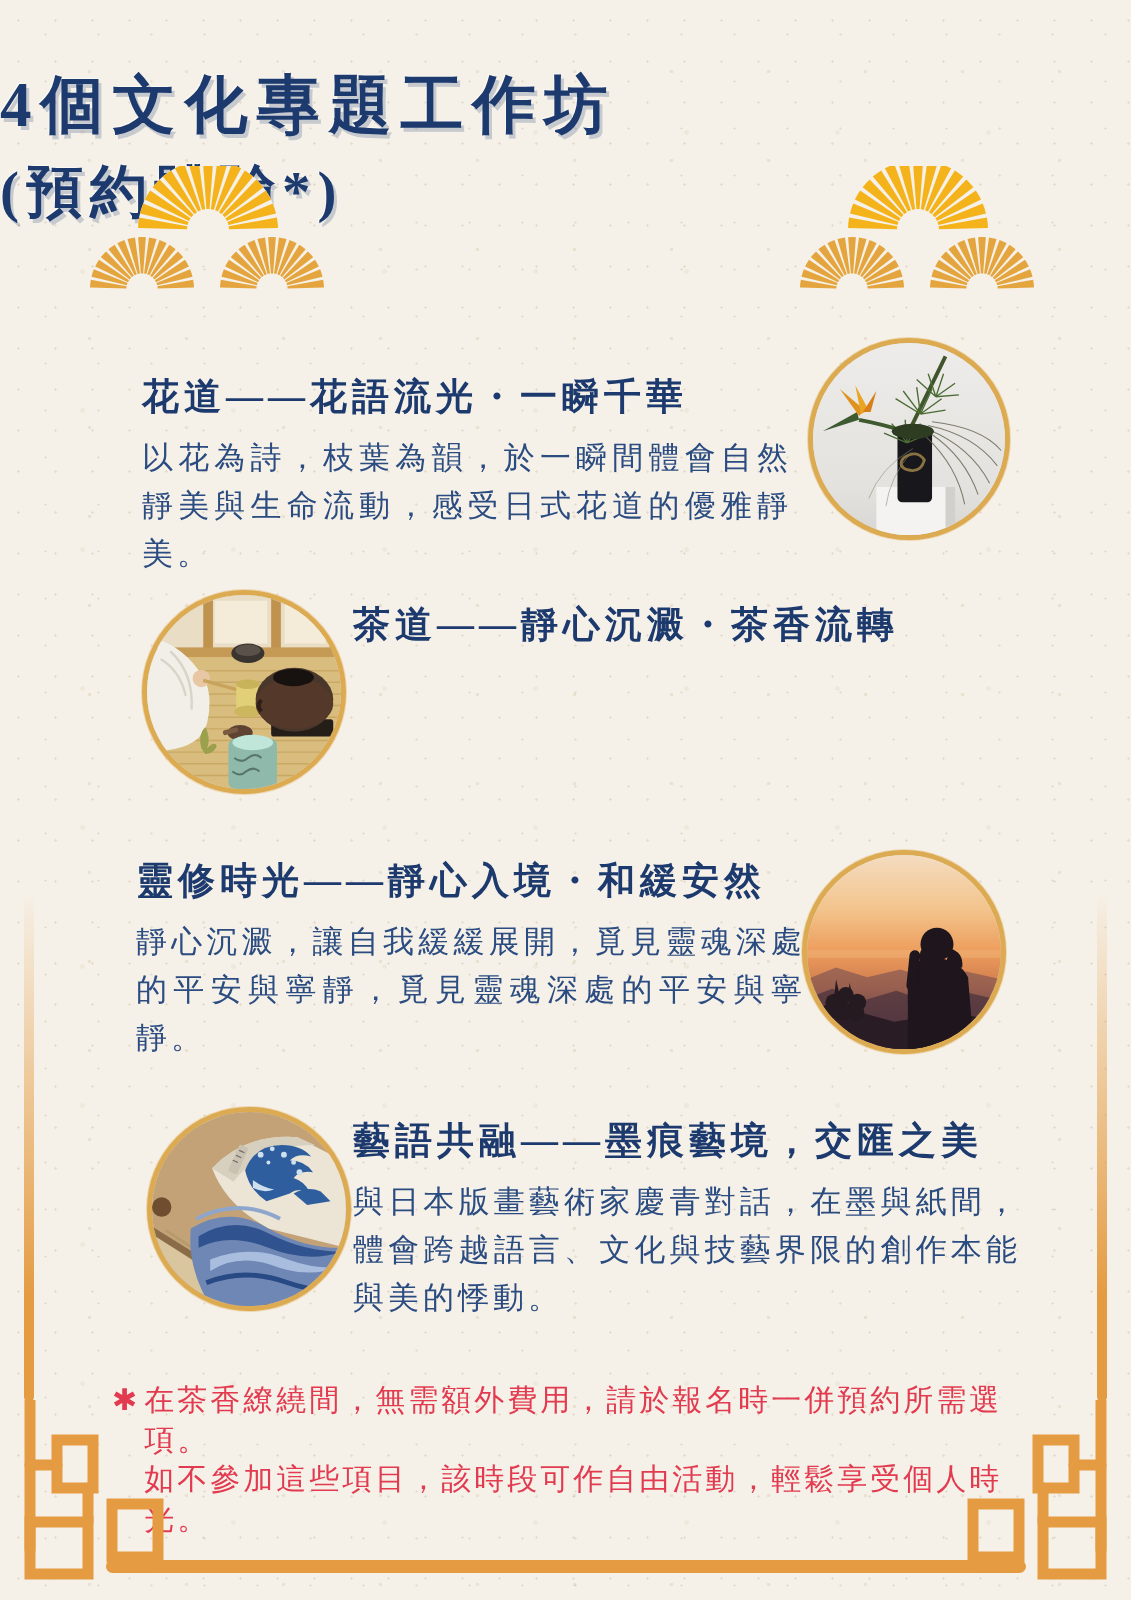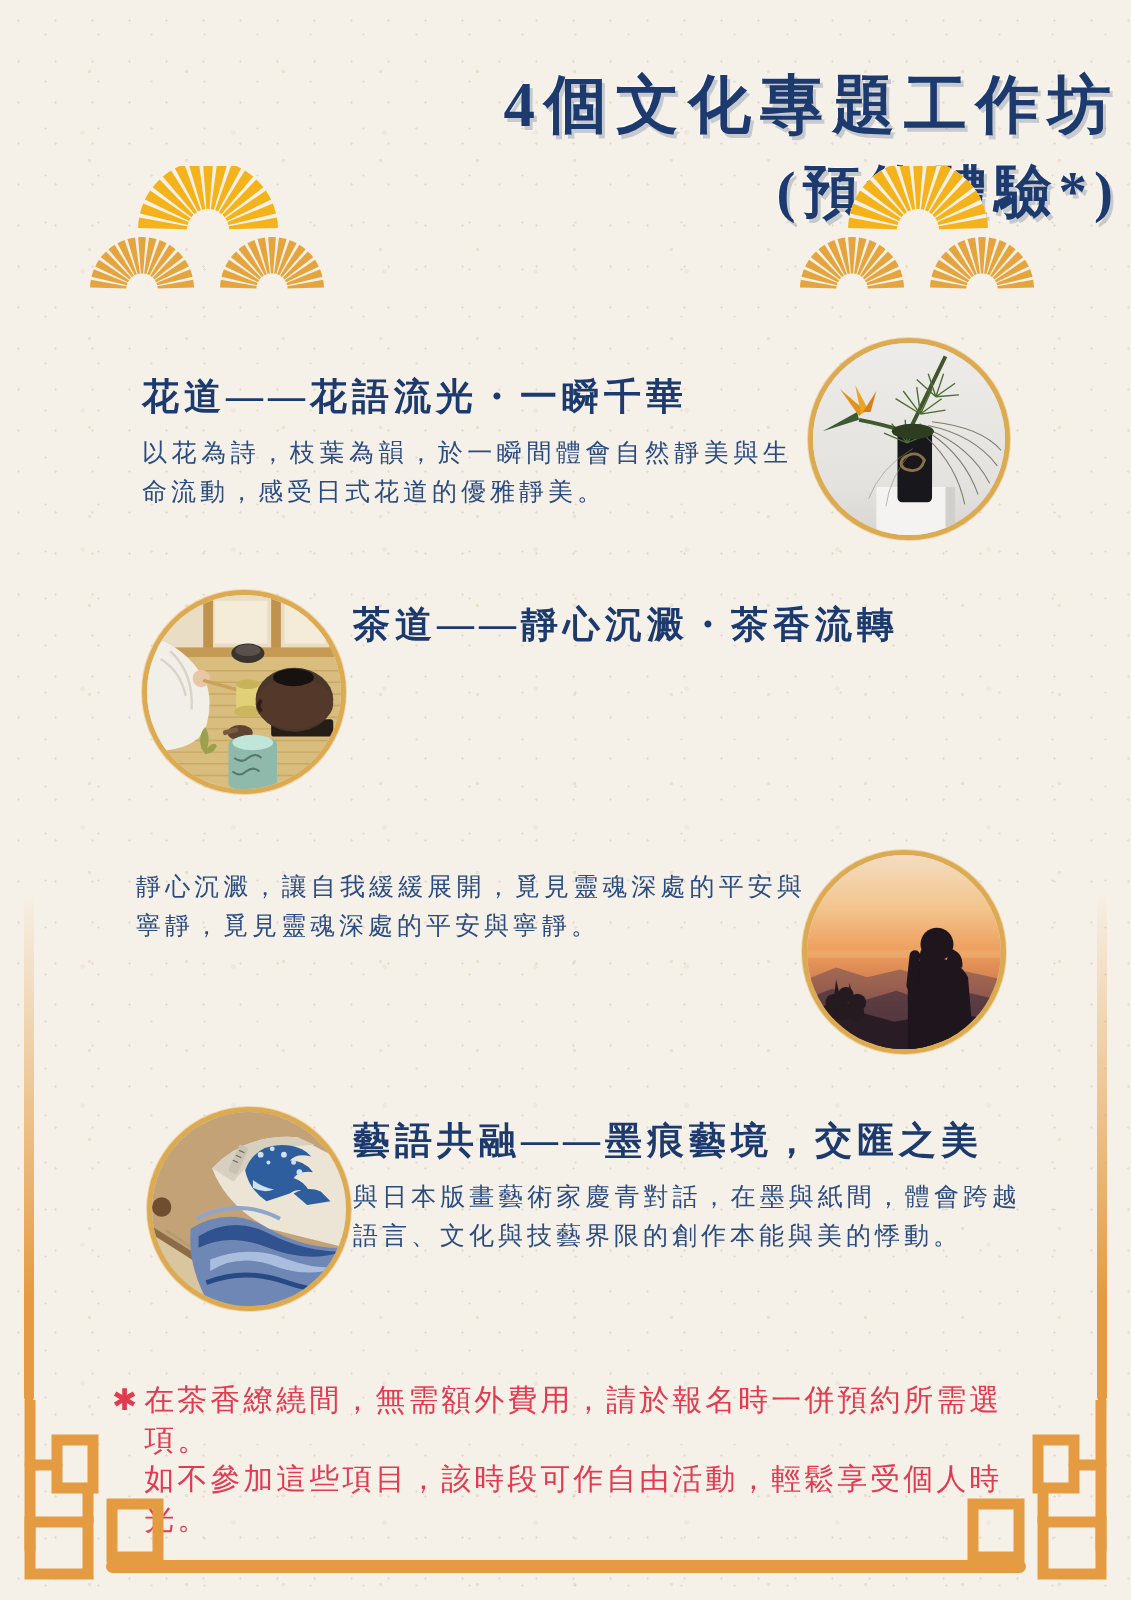--- a/index.html
+++ b/index.html
@@ -21,39 +21,39 @@
     background-image:
       radial-gradient(rgba(190,168,138,.28) 1px, transparent 1.3px),
       radial-gradient(rgba(165,145,120,.20) 1px, transparent 1.5px),
       radial-gradient(rgba(215,195,165,.35) 1.6px, transparent 2.2px),
       radial-gradient(rgba(200,180,150,.15) 2.2px, transparent 3px);
     background-size:37px 41px,53px 47px,97px 89px,151px 139px;
     background-position:0 0,19px 11px,41px 27px,7px 63px;
   }
   .abs{position:absolute;}
   
-  .title-wrap{left:0;right:11px;top:62px;text-align:right;color:var(--navy);}
+  .title-wrap{left:0;right:1px;top:62px;text-align:left;color:var(--navy);}
   .title-line1{
     font-size:63px;font-weight:900;letter-spacing:9px;
     text-shadow:3px 4px 0 rgba(29,58,110,.22), -1px -1px 0 rgba(255,255,255,.5);
   }
   .title-line2{
     font-size:57px;font-weight:900;letter-spacing:7px;margin-top:6px;
     text-shadow:3px 4px 0 rgba(29,58,110,.22), -1px -1px 0 rgba(255,255,255,.5);
   }
   
   .fan-cluster{width:240px;height:125px;}
   .fan-left{left:88px;top:166px;}
   .fan-right{left:798px;top:166px;}
   
   .section-text h2{
     color:var(--navy);font-size:37px;font-weight:bold;letter-spacing:5px;white-space:nowrap;
   }
   .section-text p{
-    color:var(--body-navy);font-size:25px;letter-spacing:4px;line-height:1.55;margin-top:12px;
+    color:var(--body-navy);font-size:31px;letter-spacing:4px;line-height:1.55;margin-top:12px;
     text-align:justify;
   }
   .photo{
     border-radius:50%;overflow:hidden;border:5px solid var(--ring-gold);
     box-shadow:0 0 0 1px rgba(220,170,80,.35);
     background:#ddd;
   }
   .photo svg{display:block;width:100%;height:100%;}
   .s1-text{left:142px;top:352px;width:650px;margin-top:20px;}
   .s1-photo{left:808px;top:338px;width:202px;height:202px;}
@@ -276,20 +276,21 @@
     <ellipse cx="109" cy="152" rx="21" ry="8" fill="#bfe6d8"></ellipse>
     <path d="M90,168 q8,6 14,0 q8,-6 14,0 M88,182 q8,6 14,0 q8,-6 14,0" stroke="#57756a" stroke-width="2" fill="none"></path>
     <path d="M56,158 q-4,-14 4,-22 q6,10 2,22 q8,-8 10,-2 q-4,8 -12,8 Z" fill="#9aa04b"></path>
   </svg>
 </div>
 <div class="abs section-text s2-text">
   <h2>茶道——靜心沉澱・茶香流轉</h2>
 </div>
 
 <div class="abs section-text s3-text">
+  <h2>靈修時光——靜心入境・和緩安然</h2>
   <p>靜心沉澱，讓自我緩緩展開，覓見靈魂深處的平安與寧靜，覓見靈魂深處的平安與寧靜。</p>
 </div>
 <div class="abs photo s3-photo">
   <svg viewBox="0 0 200 200">
     <defs>
       <linearGradient id="sky" x1="0" y1="0" x2="0" y2="1">
         <stop offset="0" stop-color="#f4dcc0"></stop>
         <stop offset="0.28" stop-color="#f3c48c"></stop>
         <stop offset="0.5" stop-color="#ed9d5c"></stop>
         <stop offset="0.68" stop-color="#cf7a4e"></stop>

